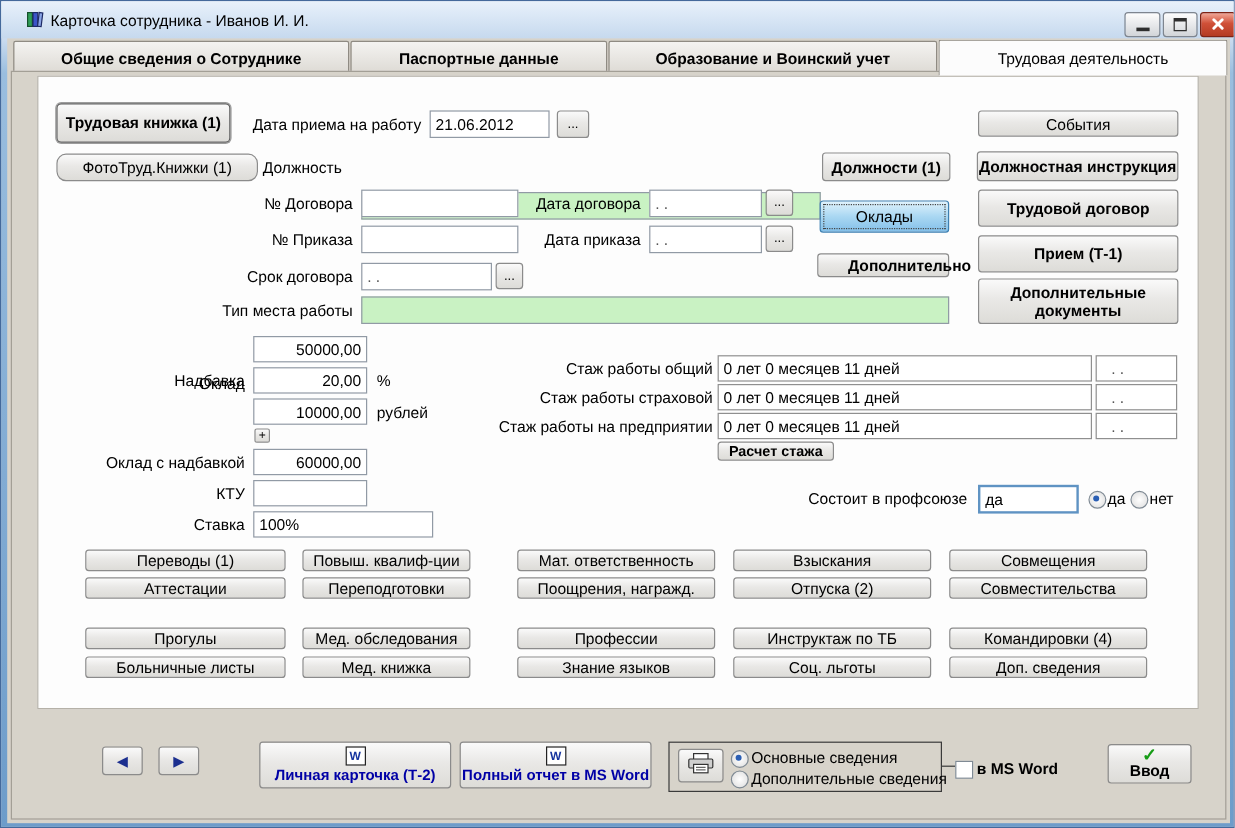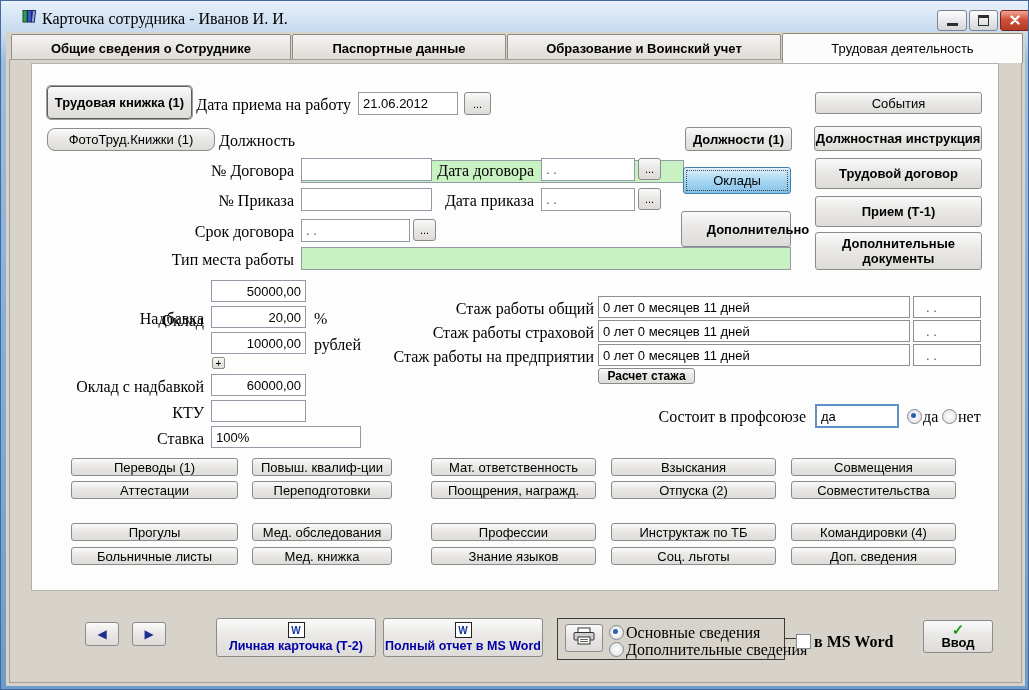--- a/index.html
+++ b/index.html
@@ -9,21 +9,21 @@
   .abs{position:absolute;box-sizing:border-box;}
   .btn{position:absolute;box-sizing:border-box;background:linear-gradient(#fafafa,#e9e8e6 45%,#dddcd8);
        border:1px solid #8b8b8b;border-radius:3px;display:flex;align-items:center;justify-content:center;
        font-size:13px;color:#000;white-space:nowrap;cursor:default;}
   .bold{font-weight:bold;}
   .field{position:absolute;box-sizing:border-box;background:#fff;border:1px solid #919aa5;font-size:13px;
        display:flex;align-items:center;padding:0 4px;white-space:nowrap;overflow:hidden;}
   .green{background:#c9f2c3;}
   .right{justify-content:flex-end;}
   .ph{color:#555;}
-  .lbl{position:absolute;font-size:16px;white-space:nowrap;font-family:Liberation Serif, serif;}
+  .lbl{position:absolute;font-size:13px;white-space:nowrap;}
   .r{text-align:right;}
   .tab{position:absolute;top:33px;height:26px;background:linear-gradient(#f4f3f1,#dddad4);
        border:1px solid #8f8b83;border-radius:2px 2px 0 0;display:flex;align-items:center;justify-content:center;
        font-weight:bold;}
   .tab.active{top:32px;height:29px;background:#fcfcfc;border-bottom:none;font-weight:normal;z-index:3;}
   .radio{position:absolute;width:13px;height:13px;border-radius:50%;background:radial-gradient(#ffffff,#dcdcdc);
        border:1px solid #7f8a94;}
   .radio.checked::after{content:"";position:absolute;left:3px;top:3px;width:5px;height:5px;border-radius:50%;background:#2b5fb4;}
   .checkbox{position:absolute;width:13px;height:13px;background:#fff;border:1px solid #7f8a94;}
   .word-icon{width:15px;height:14px;border:1px solid #222;background:#fff;color:#16349f;font-weight:bold;
@@ -89,21 +89,21 @@
   <div class="field ph" style="left:540px;top:157px;width:94px;height:23px;">. .</div>
   <div class="btn" style="left:637px;top:157px;width:23px;height:22px;font-size:11px;">...</div>
 
   <div class="lbl r" style="left:193px;top:191px;width:100px;">№ Приказа</div>
   <div class="field" style="left:300px;top:187px;width:131px;height:23px;"></div>
   <div class="lbl r" style="left:428px;top:191px;width:105px;">Дата приказа</div>
   <div class="field ph" style="left:540px;top:187px;width:94px;height:23px;">. .</div>
   <div class="btn" style="left:637px;top:187px;width:23px;height:22px;font-size:11px;">...</div>
 
   <div class="btn" style="left:682px;top:166px;width:108px;height:27px;background:linear-gradient(#e0f2fc,#a9d7f2 50%,#84c0e9);border:1px solid #3c7fb1;outline:1px dotted #444;outline-offset:-4px;">Оклады</div>
-  <div class="btn bold" style="left:680px;top:210px;width:110px;height:36px;padding-left:44px;">Дополнительно</div>
+  <div class="btn bold" style="left:680px;top:210px;width:110px;height:20px;padding-left:44px;">Дополнительно</div>
 
   <div class="lbl r" style="left:183px;top:222px;width:110px;">Срок договора</div>
   <div class="field ph" style="left:300px;top:218px;width:109px;height:23px;">. .</div>
   <div class="btn" style="left:412px;top:218px;width:23px;height:22px;font-size:11px;">...</div>
 
   <div class="lbl r" style="left:163px;top:250px;width:130px;">Тип места работы</div>
   <div class="field green" style="left:300px;top:246px;width:490px;height:23px;"></div>
 
   <div class="btn" style="left:814px;top:91px;width:167px;height:22px;">События</div>
   <div class="btn bold" style="left:813px;top:125px;width:168px;height:25px;">Должностная инструкция</div>

